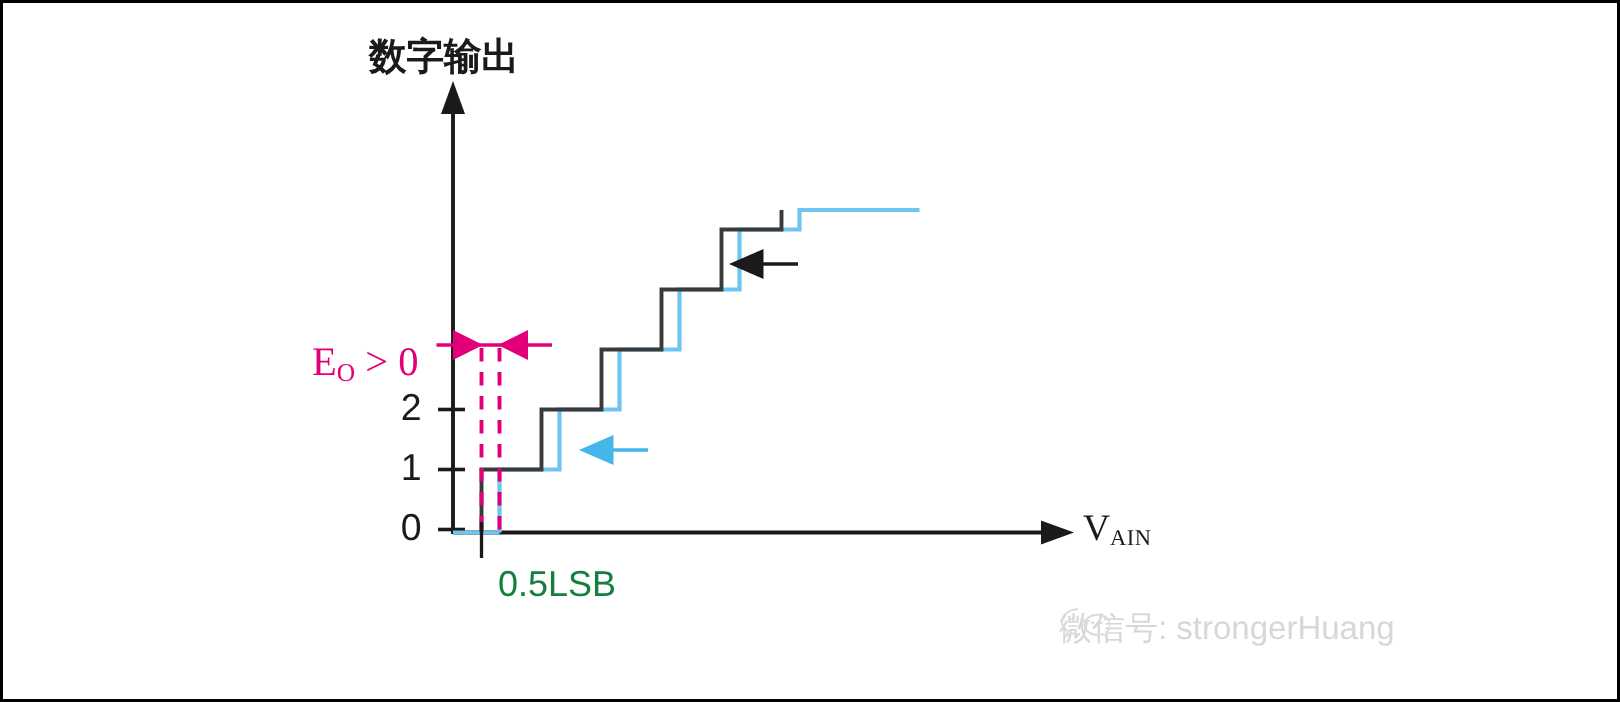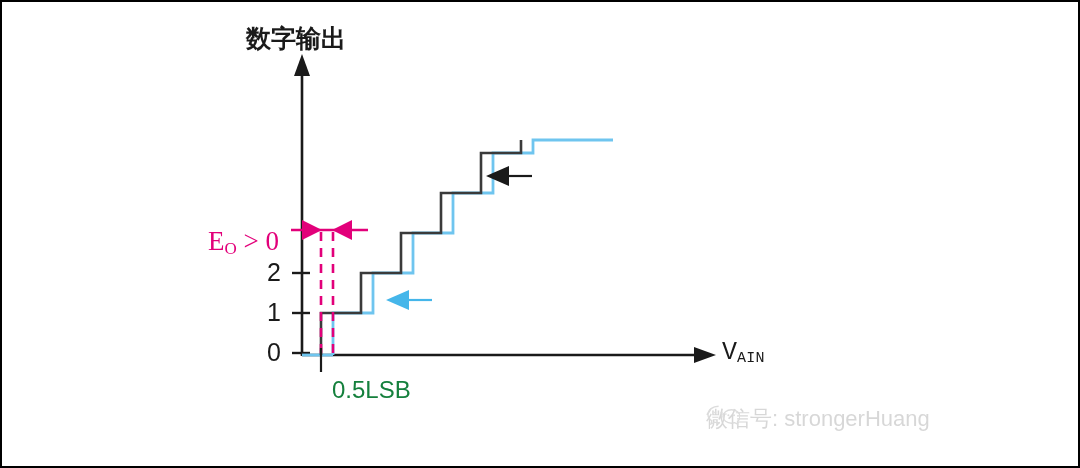--- a/index.html
+++ b/index.html
@@ -10,21 +10,21 @@
          box-sizing:border-box;border:2px solid #000;background:#fff;}
 
   #figure{position:absolute;left:0;top:0;width:908px;height:468px;}
   #figure svg{position:absolute;left:0;top:0;}
 
   .lbl{position:absolute;white-space:nowrap;line-height:1;}
 
   #y-axis-title{left:246px;top:26px;font-size:25px;font-weight:700;color:#1a1a1a;}
 
   #x-axis-title{left:722px;top:340px;font-size:25px;color:#1a1a1a;
-                font-family:Liberation Mono, monospace;}
+                font-family:Liberation Serif, serif;}
   #x-axis-title .sub{font-size:15px;vertical-align:-3px;letter-spacing:0.3px;}
 
   .ytick{position:absolute;right:0;width:26px;text-align:right;
          font-size:25px;color:#1a1a1a;line-height:1;}
   #ytick-0{left:255px;top:340px;}
   #ytick-1{left:255px;top:300px;}
   #ytick-2{left:255px;top:260px;}
 
   #lsb-label{left:332px;top:378px;font-size:24px;color:#15803d;}
 

